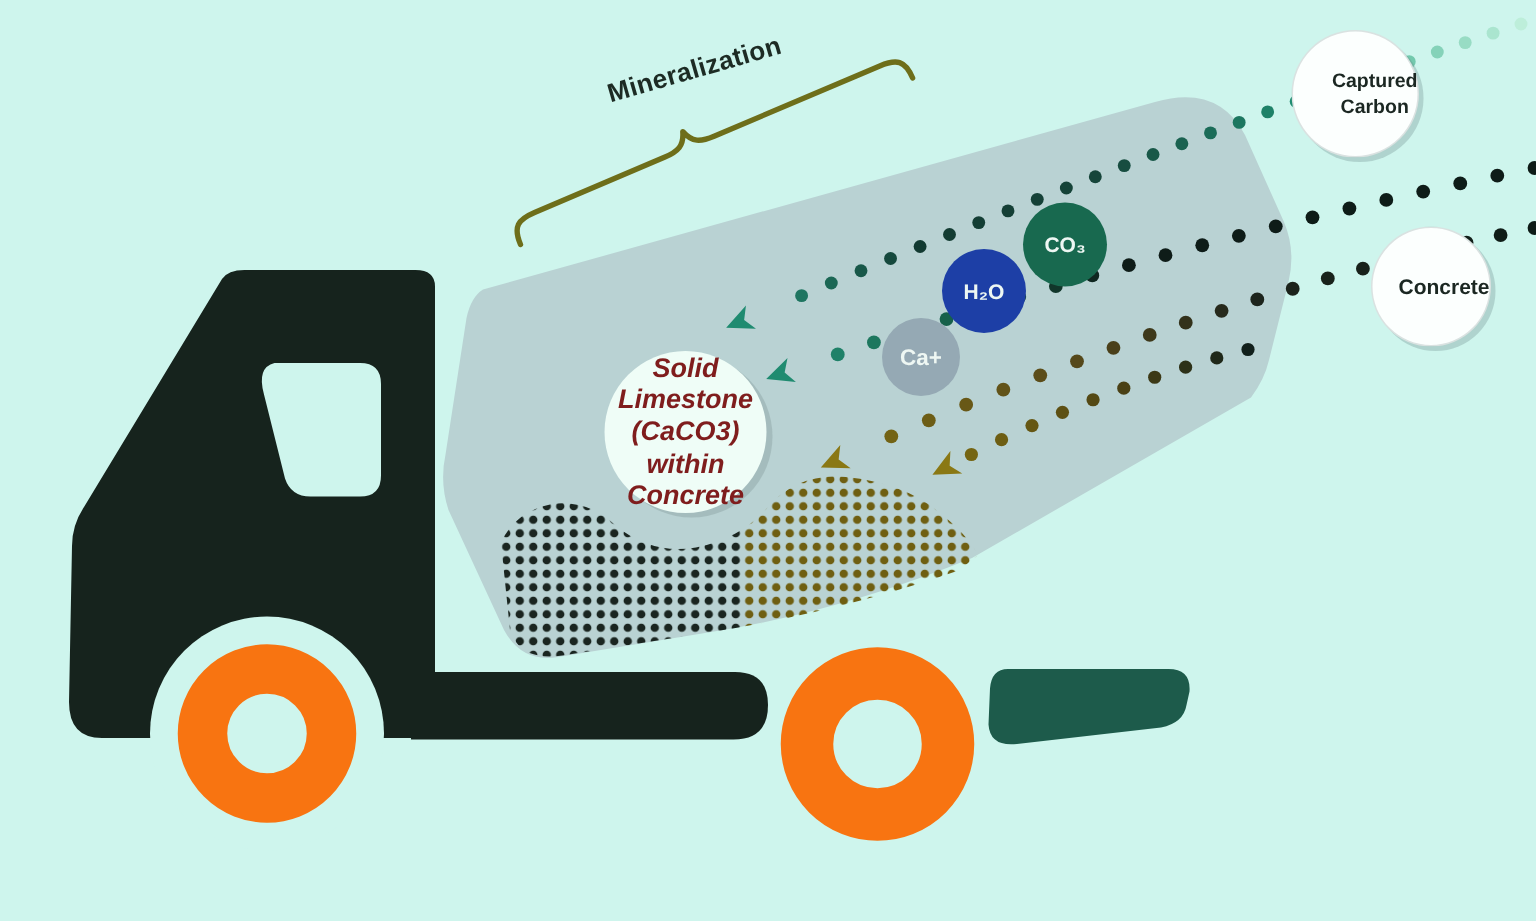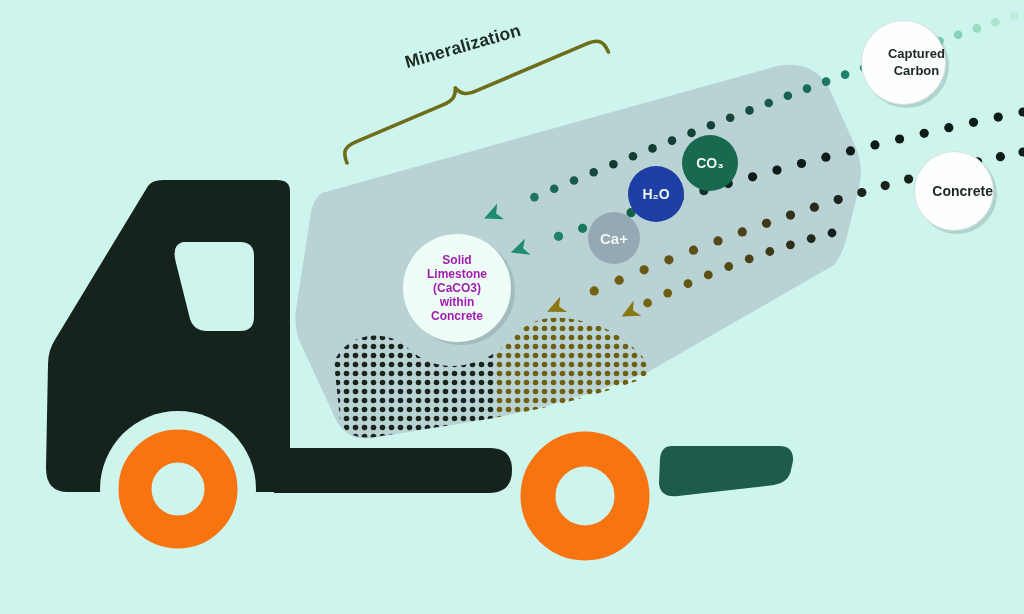--- a/index.html
+++ b/index.html
@@ -164,22 +164,22 @@
   </div>
 
   <div class="bubble molecule" style="left: 628px; top: 166px; width: 56px; height: 56px; font-size: 14px; background: rgb(29, 63, 166);">
     <span>H₂O</span>
   </div>
 
   <div class="bubble molecule" style="left: 588px; top: 212px; width: 52px; height: 52px; font-size: 15px; background: rgb(149, 169, 180);">
     <span>Ca+</span>
   </div>
 
-  <div class="bubble" style="left:403px;top:234px;width:108px;height:108px;font-size:12px;line-height:1.18;
-              background:#effdf7;color:#a21caf;box-shadow:4px 3px 0 rgba(125,150,150,.35);">
+  <div class="bubble" style="left:403px;top:234px;width:108px;height:108px;font-size:18px;line-height:1.18;
+              background:#effdf7;color:#7f1d1d;box-shadow:4px 3px 0 rgba(125,150,150,.35);font-style:italic;">
     <span>Solid
 Limestone
 (CaCO3)
 within
 Concrete</span>
   </div>
 
   <div class="rot-label" style="left:352px;top:36px;width:222px;font-size:17.5px;letter-spacing:.2px;">
     <span>Mineralization</span>
   </div>

